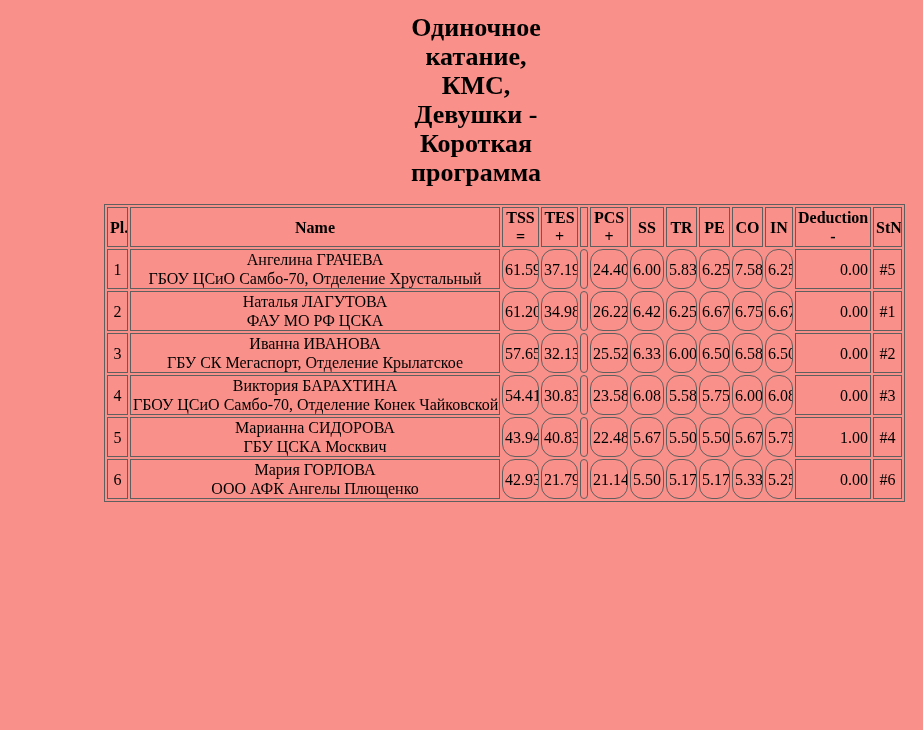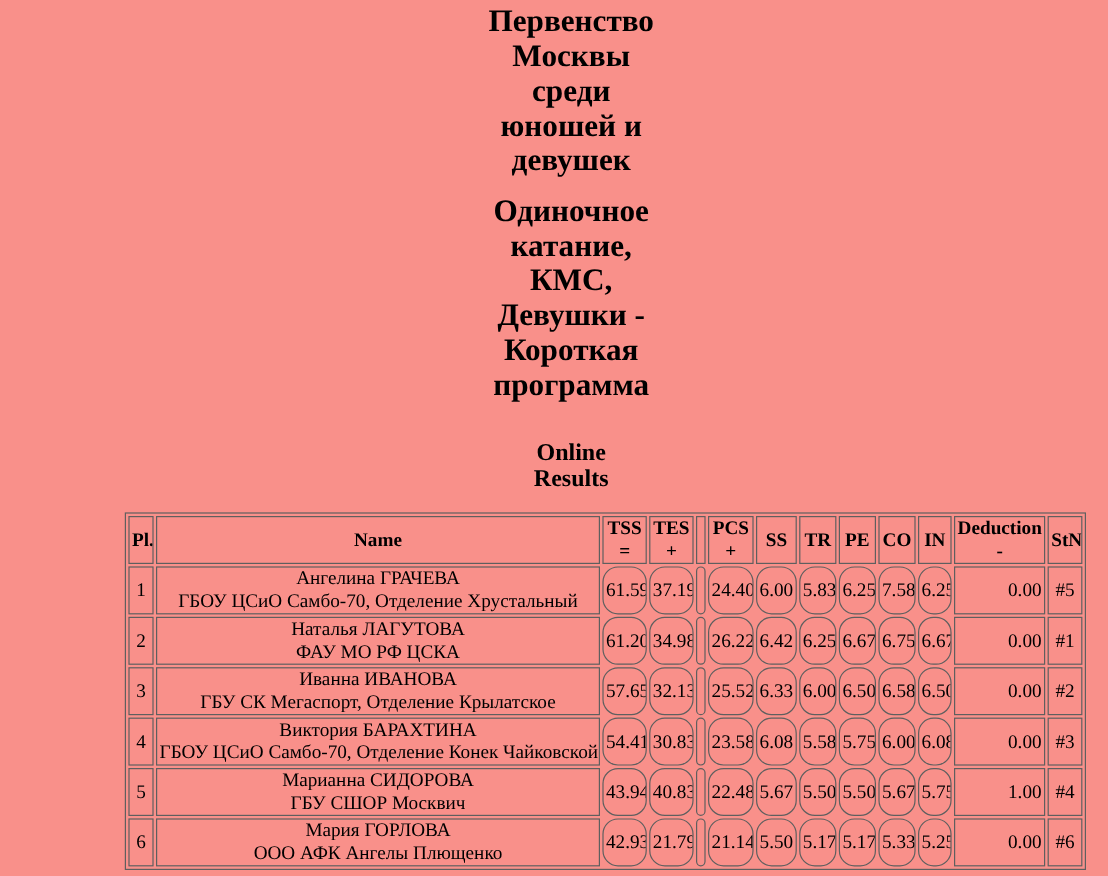--- a/index.html
+++ b/index.html
@@ -76,35 +76,28 @@
   .skater-name, .skater-club {
     line-height: 19px;
     white-space: nowrap;
   }
 </style>
 </head>
 <body style="background: rgb(249, 144, 138);">
 
 <div class="content">
 
-  <div class="title-block">Первенство
-Москвы
-среди
-юношей и
-девушек</div>
 
   <div class="subtitle-block">Одиночное
 катание,
 КМС,
 Девушки -
 Короткая
 программа</div>
 
-  <div class="online-block">Online
-Results</div>
 
   <table class="results">
     <colgroup>
       <col style="width:21px">
         <col style="width:370px">
         <col style="width:37px">
         <col style="width:37px">
       <col style="width:8px">
         <col style="width:38px">
         <col style="width:34px">
@@ -211,21 +204,21 @@
         <td class="c-num">6.00</td>
         <td class="c-num">6.08</td>
         <td class="c-ded">0.00</td>
         <td class="c-stn">#3</td>
       </tr>
 
       <tr>
         <td class="c-pl">5</td>
         <td class="c-name">
           <div class="skater-name">Марианна СИДОРОВА</div>
-          <div class="skater-club">ГБУ СШОР Москвич</div>
+          <div class="skater-club">ГБУ ЦСКА Москвич</div>
         </td>
         <td class="c-num">43.94</td>
         <td class="c-num">40.83</td>
         <td class="c-num"></td>
         <td class="c-num">22.48</td>
         <td class="c-num">5.67</td>
         <td class="c-num">5.50</td>
         <td class="c-num">5.50</td>
         <td class="c-num">5.67</td>
         <td class="c-num">5.75</td>

